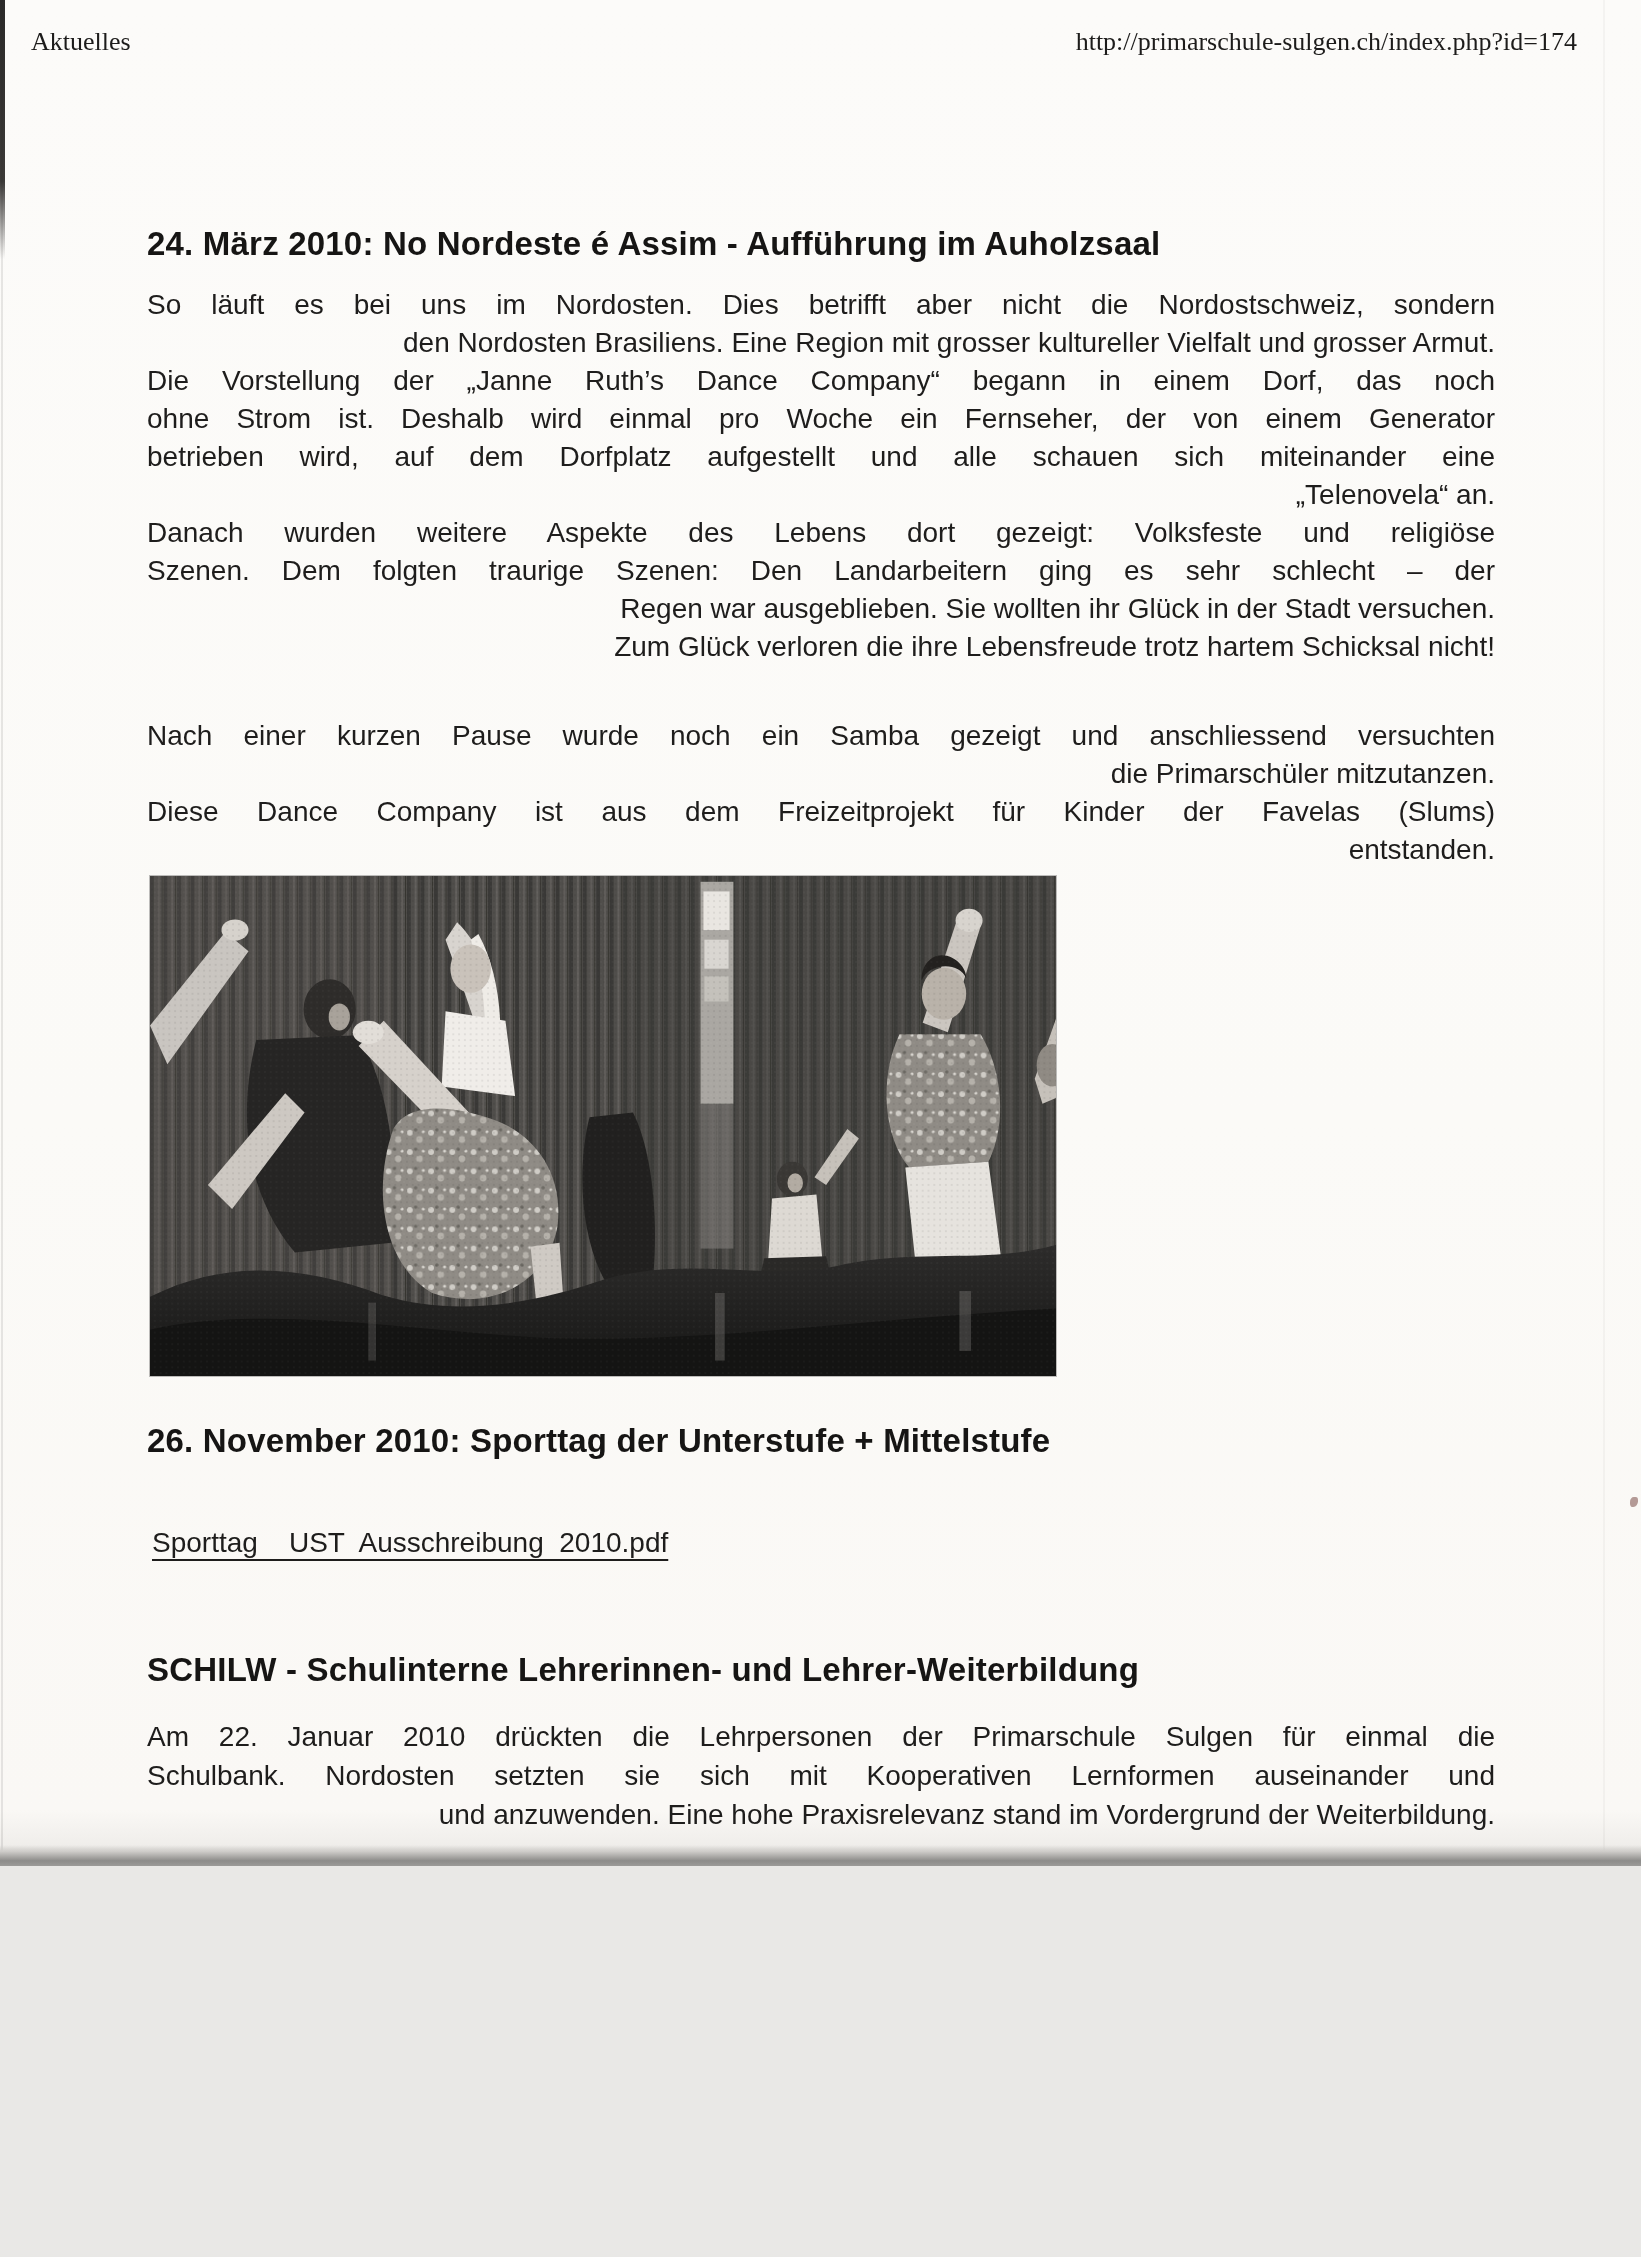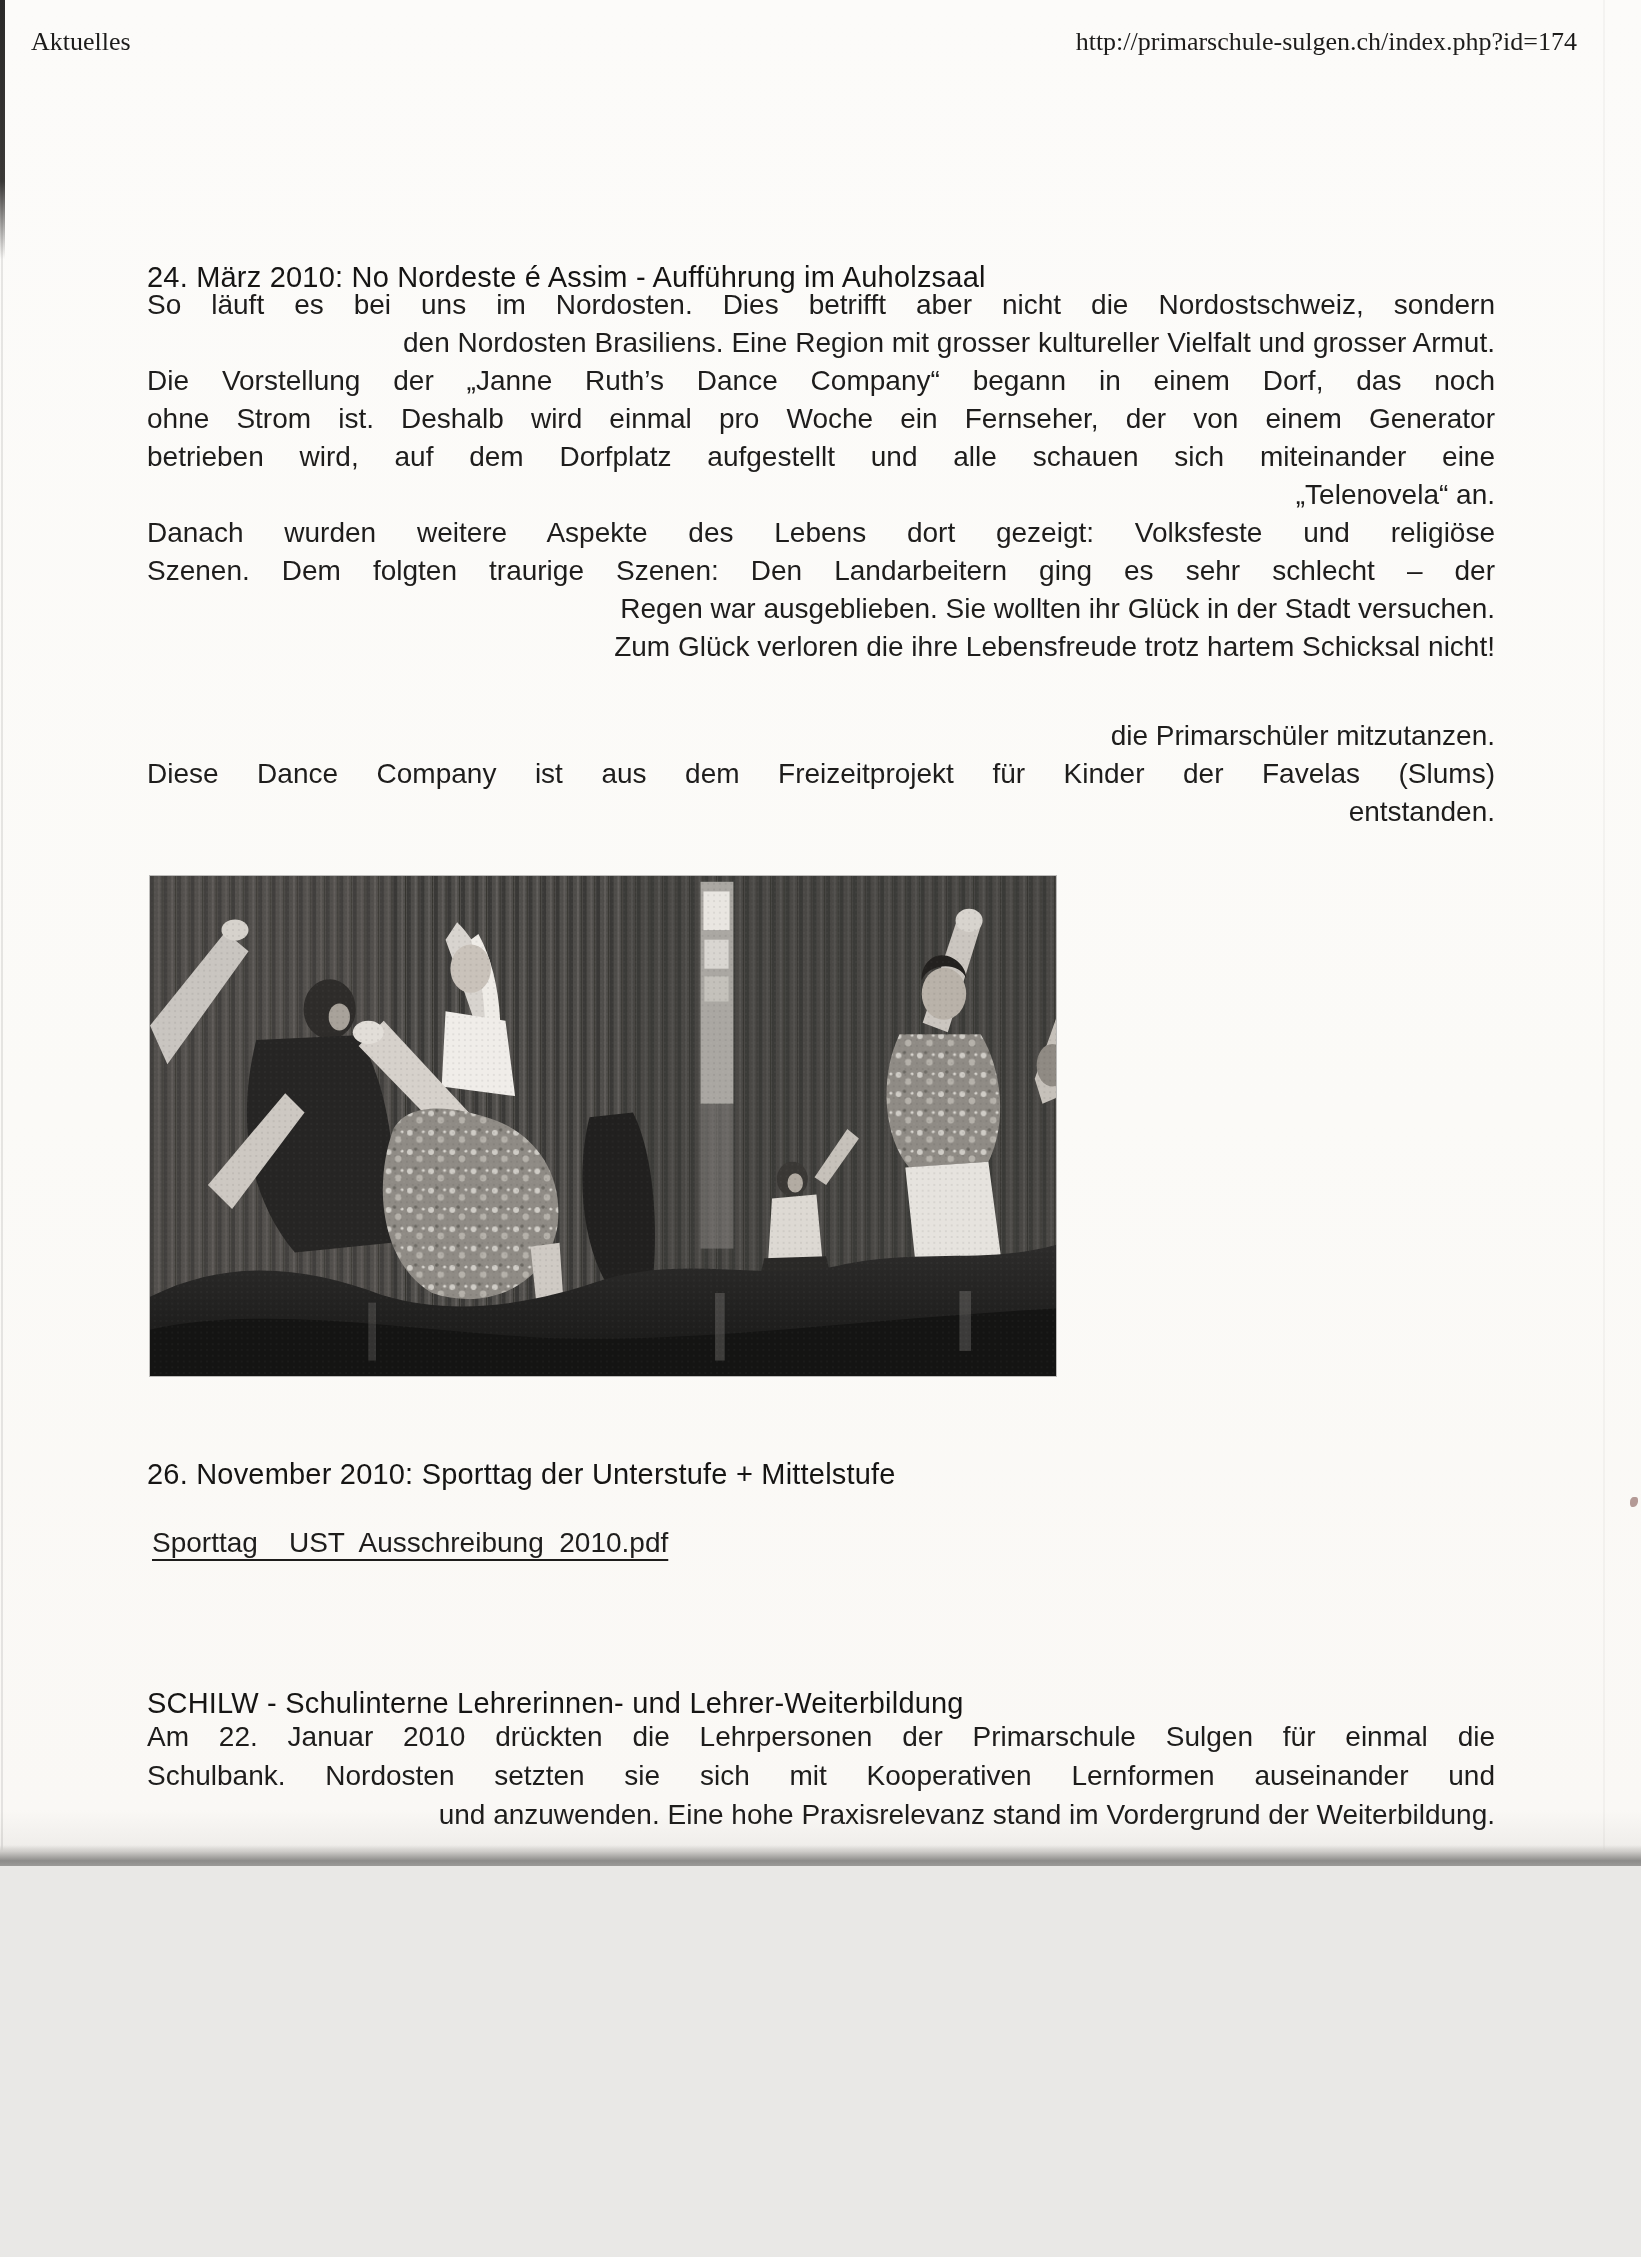--- a/index.html
+++ b/index.html
@@ -10,21 +10,21 @@
     overflow:hidden;
     font-family:"Liberation Sans",sans-serif;
     color:#1d1c1b;
   }
   
   .hdr-left{position:absolute;left:31px;top:27px;font-family:"Liberation Serif",serif;font-size:26px;}
   .hdr-right{position:absolute;right:64px;top:27px;font-family:"Liberation Serif",serif;font-size:26px;}
   .ftr-left{position:absolute;left:29px;top:2194px;font-family:"Liberation Serif",serif;font-size:26px;}
   .ftr-right{position:absolute;right:64px;top:2194px;font-family:"Liberation Serif",serif;font-size:26px;}
   
-  .h{position:absolute;left:147px;font-size:29px;font-weight:normal;color:#161514;letter-spacing:0.2px;white-space:nowrap;margin-top:36px;}
+  .h{position:absolute;left:147px;font-size:33px;font-weight:bold;color:#161514;letter-spacing:0.2px;white-space:nowrap;}
   .h1{top:225px;}
   .h2{top:1422px;}
   .h3{top:1651px;}
   
   .para{position:absolute;left:147px;width:1348px;font-size:28px;line-height:38px;color:#1e1d1c;}
   .p1{top:286px;}
   .p2{top:717px;}
   .p3{top:1717px;line-height:39px;}
   .tline{text-align:right;white-space:nowrap;}
   .tline.just{white-space:normal;text-align:justify;text-align-last:justify;}
@@ -60,20 +60,21 @@
       <div class="tline just">Die Vorstellung der „Janne Ruth’s Dance Company“ begann in einem Dorf, das noch</div>
       <div class="tline just">ohne Strom ist. Deshalb wird einmal pro Woche ein Fernseher, der von einem Generator</div>
       <div class="tline just">betrieben wird, auf dem Dorfplatz aufgestellt und alle schauen sich miteinander eine</div>
       <div class="tline">„Telenovela“ an.</div>
       <div class="tline just">Danach wurden weitere Aspekte des Lebens dort gezeigt: Volksfeste und religiöse</div>
       <div class="tline just">Szenen. Dem folgten traurige Szenen: Den Landarbeitern ging es sehr schlecht – der</div>
       <div class="tline">Regen war ausgeblieben. Sie wollten ihr Glück in der Stadt versuchen.</div>
       <div class="tline">Zum Glück verloren die ihre Lebensfreude trotz hartem Schicksal nicht!</div>
     </div>
   <div class="para p2">
+      <div class="tline just">Nach einer kurzen Pause wurde noch ein Samba gezeigt und anschliessend versuchten</div>
       <div class="tline">die Primarschüler mitzutanzen.</div>
       <div class="tline just">Diese Dance Company ist aus dem Freizeitprojekt für Kinder der Favelas (Slums)</div>
       <div class="tline">entstanden.</div>
     </div>
 
   <div class="photo" title="Black-and-white halftone photograph of the Janne Ruth's Dance Company and pupils dancing samba on stage in front of a striped curtain in the Auholzsaal">
     <svg viewBox="0 0 938 518" preserveAspectRatio="none">
       <defs>
         <pattern id="stripes" width="14" height="12" patternUnits="userSpaceOnUse">
           <rect width="14" height="12" fill="#504e4b"></rect>

